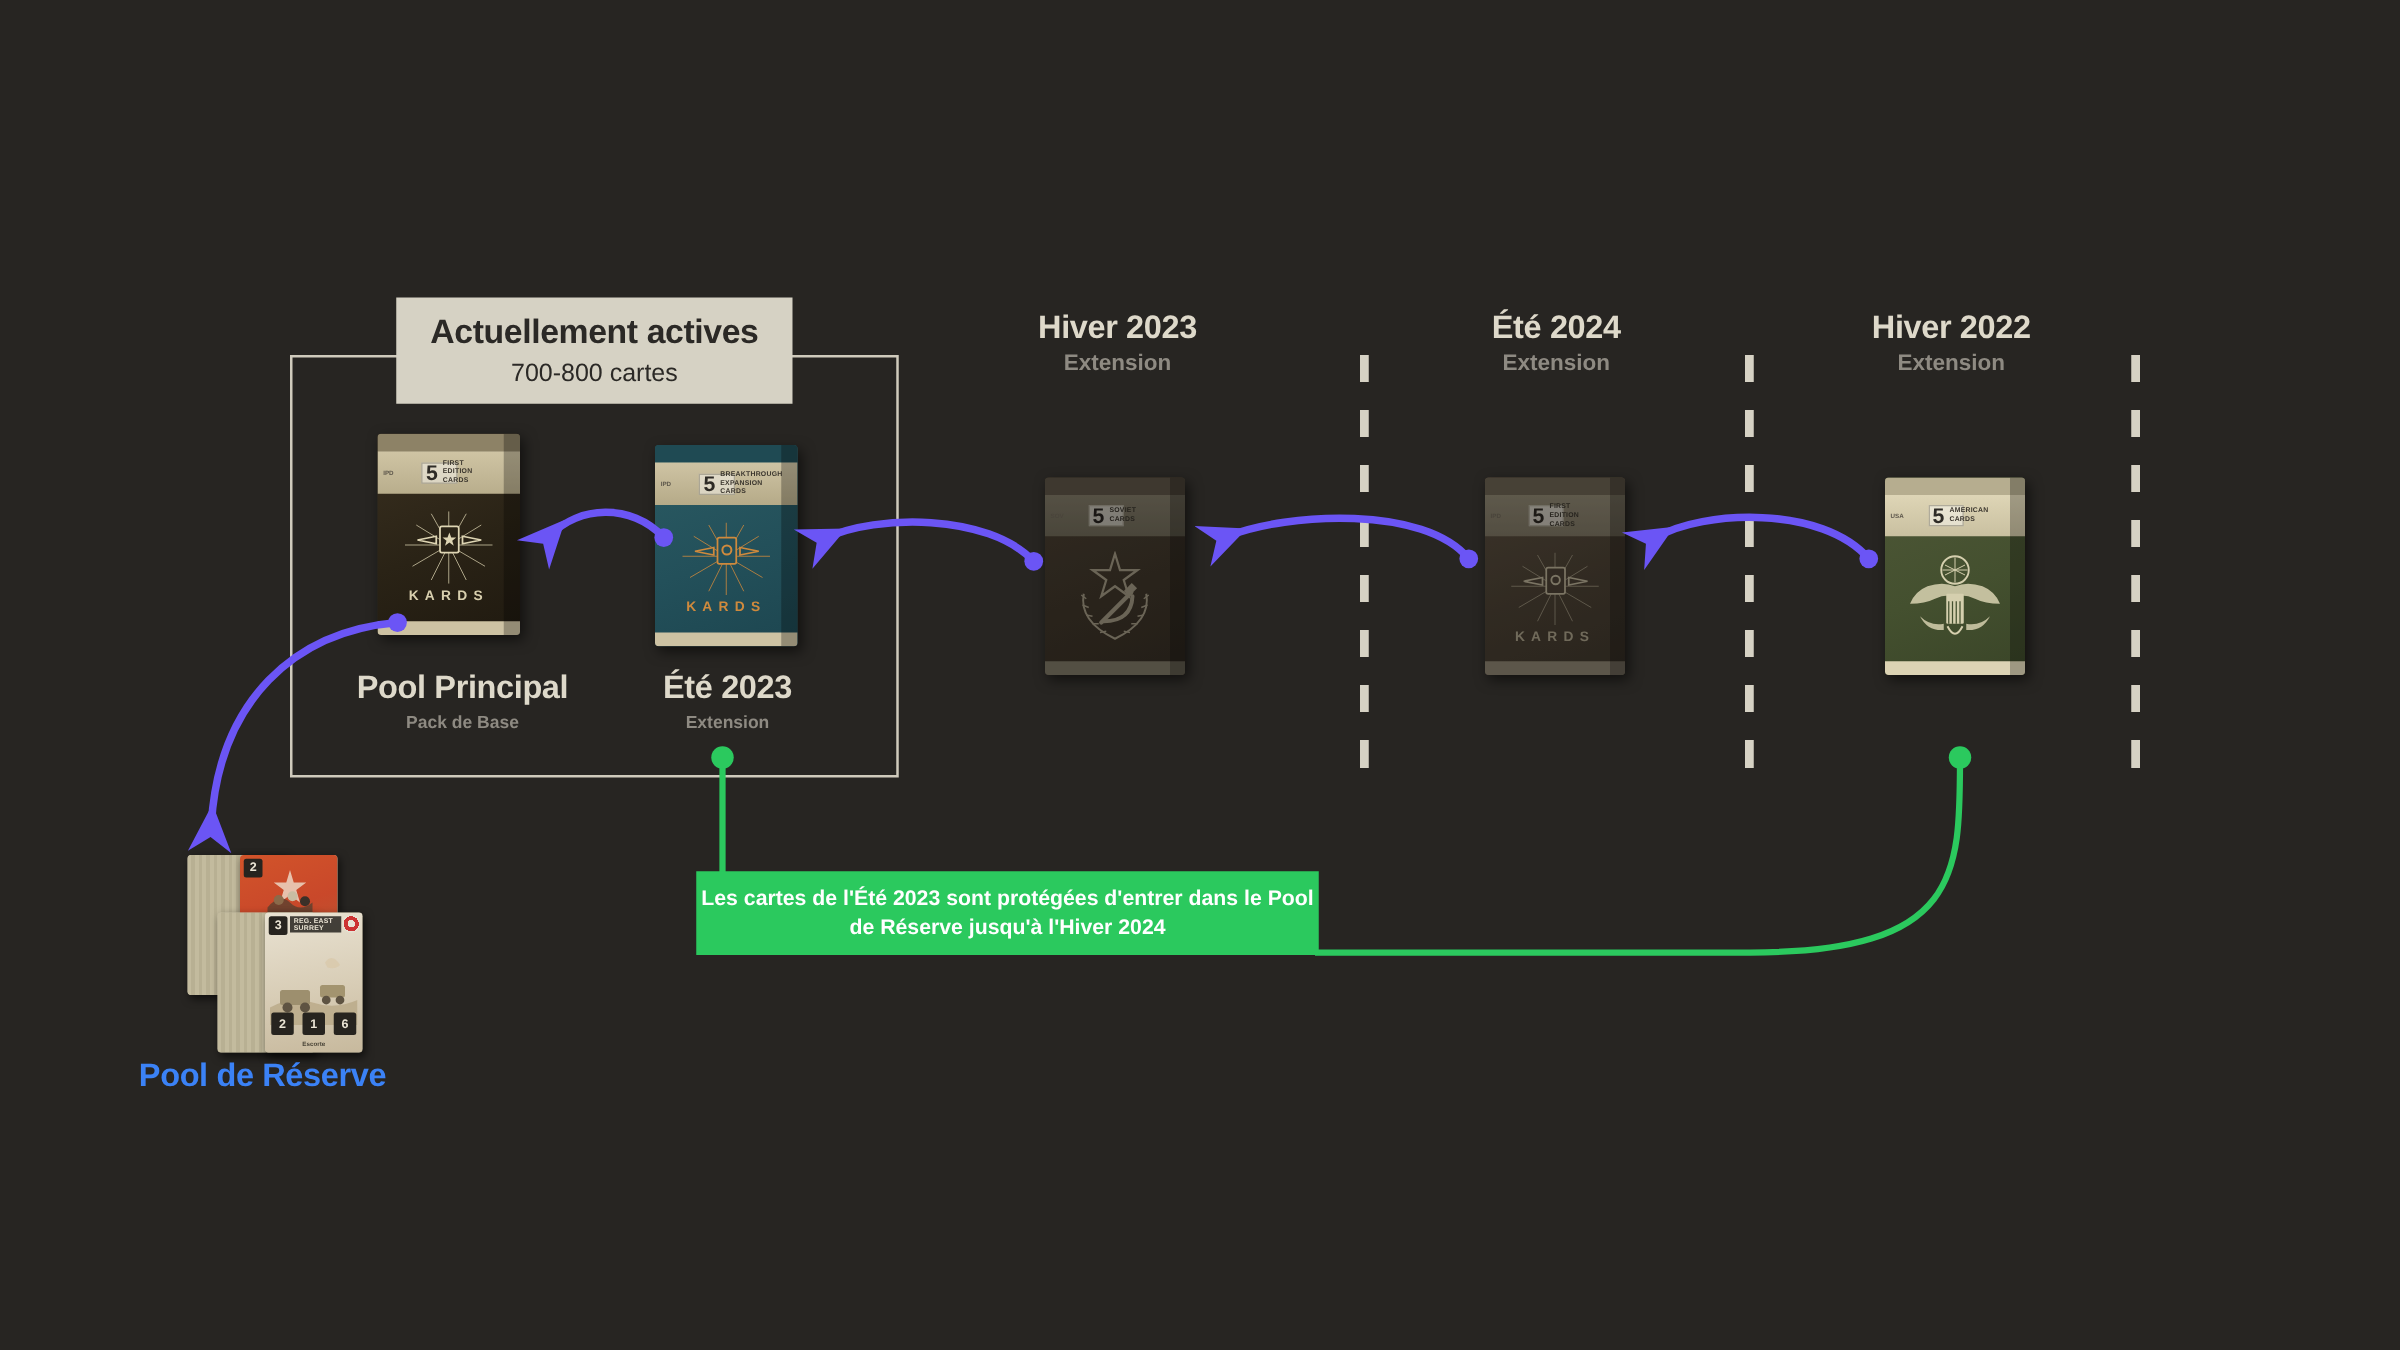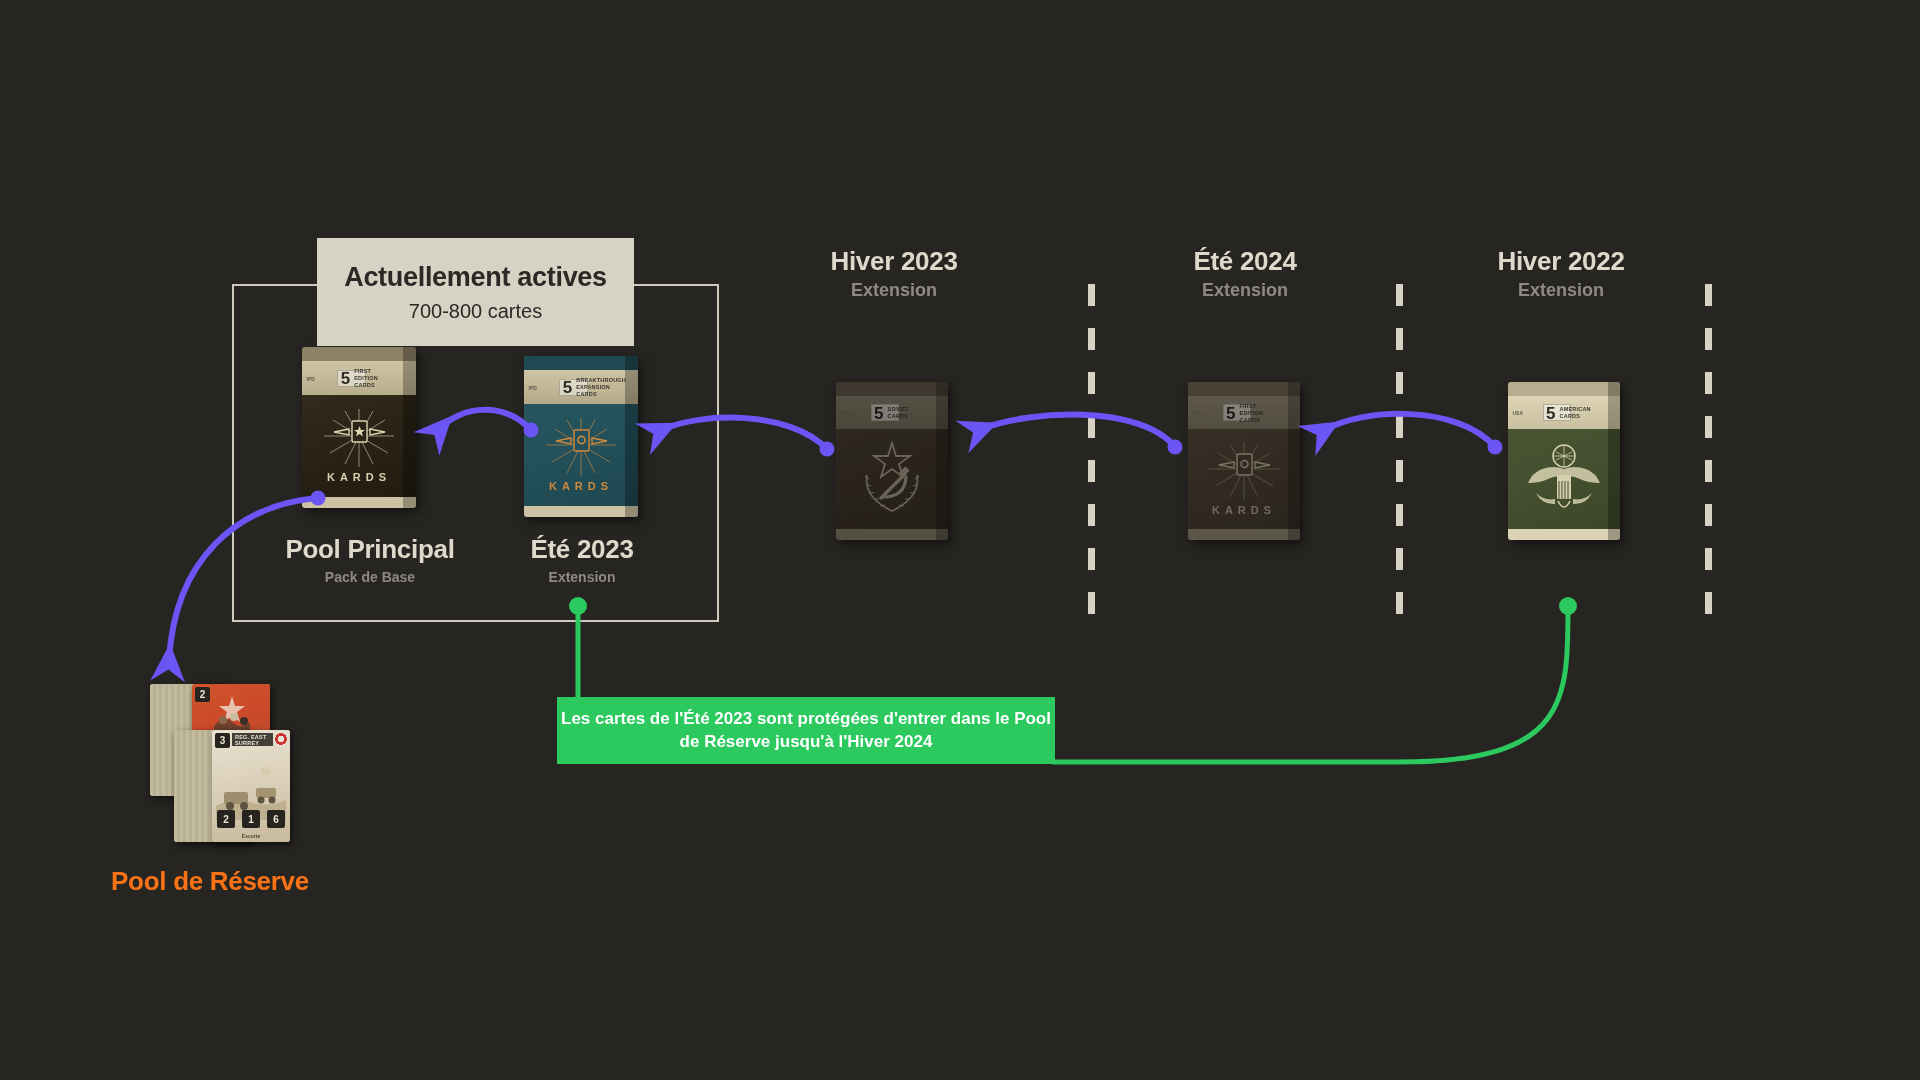--- a/index.html
+++ b/index.html
@@ -15,21 +15,21 @@
   #arrows { position:absolute; left:0; top:0; width:1920px; height:1080px; pointer-events:none; z-index:6; }
 
   
   .pool-frame {
     position:absolute; left:232px; top:284px; width:487px; height:338px;
     border:2px solid #cfcabc; z-index:2;
   }
 
   
   .active-label {
-    position:absolute; left:317px; top:238px; width:317px; height:108px;
+    position:absolute; left:317px; top:238px; width:317px; height:85px;
     background:#d6d2c4; z-index:5;
     display:flex; flex-direction:column; align-items:center; justify-content:center;
   }
   .active-label .t1 { font-size:27px; font-weight:bold; color:#2b2926; letter-spacing:-.3px; line-height:1; }
   .active-label .t2 { font-size:20px; font-weight:normal; color:#2b2926; margin-top:10px; line-height:1; }
 
   
   .col-head { position:absolute; text-align:center; z-index:4; width:300px; }
   .col-head .title { font-size:26px; font-weight:bold; color:#ded9ca; letter-spacing:-.3px; line-height:1.05; }
   .col-head .sub   { font-size:18px; font-weight:bold; color:#8e8a82; margin-top:6px; line-height:1; }
@@ -158,22 +158,22 @@
   .rc-stats span {
     width:18px; height:18px; background:#27241f; color:#ece6d6;
     font-size:10px; font-weight:bold; border-radius:2px;
     display:flex; align-items:center; justify-content:center;
   }
   .rc-type {
     position:absolute; left:0; right:0; bottom:3px; text-align:center;
     font-size:5px; font-weight:bold; color:#4a4538;
   }
   .reserve-cap {
-    position:absolute; left:40px; top:866px; width:340px; text-align:center;
-    font-size:26px; font-weight:bold; color:#f97316; letter-spacing:-.3px; z-index:4;
+    position:absolute; left:40px; top:845px; width:340px; text-align:center;
+    font-size:26px; font-weight:bold; color:#3b82f6; letter-spacing:-.3px; z-index:4;
   }
 
   
   .callout {
     position:absolute; left:557px; top:697px; width:498px; height:67px;
     background:#2bc95e; z-index:7;
     display:flex; align-items:center; justify-content:center; text-align:center;
   }
   .callout p {
     font-size:17px; font-weight:bold; color:#ffffff; line-height:1.32; padding:0 1px;

